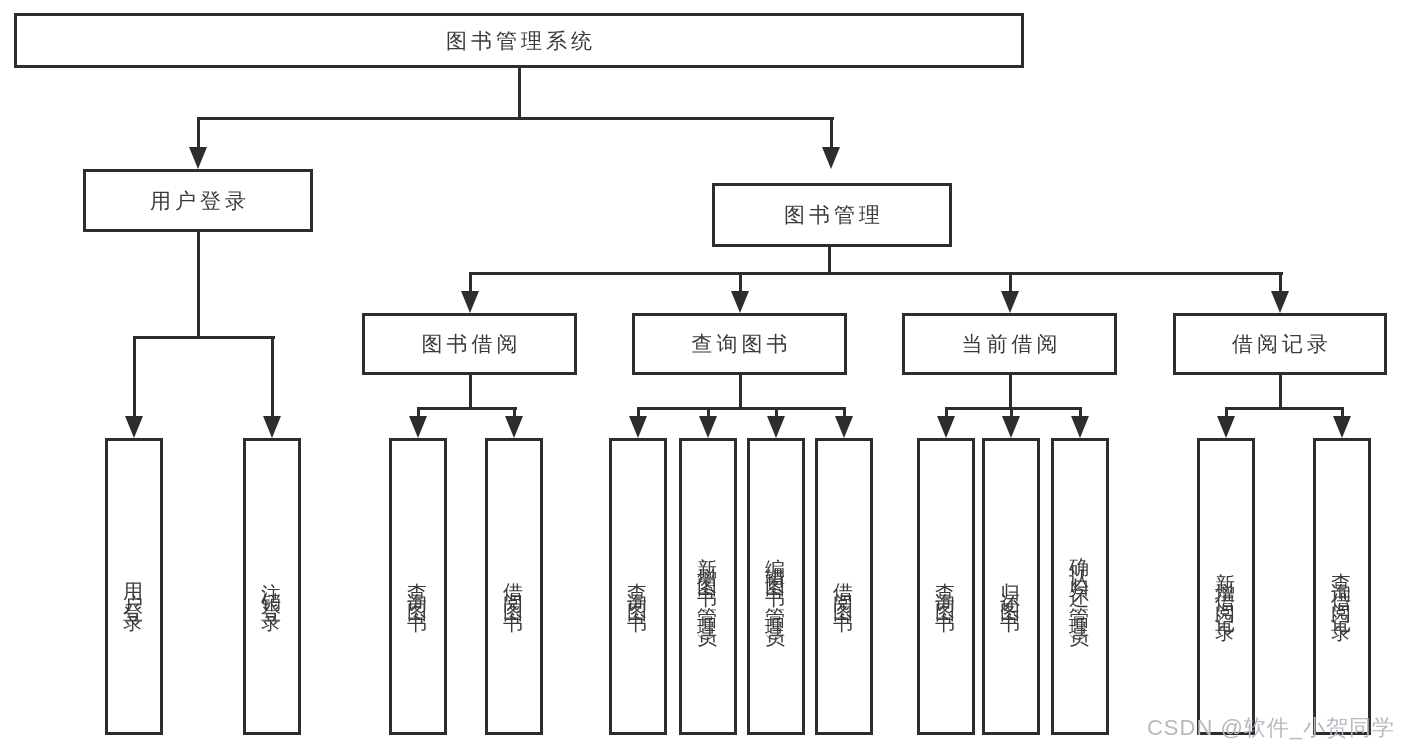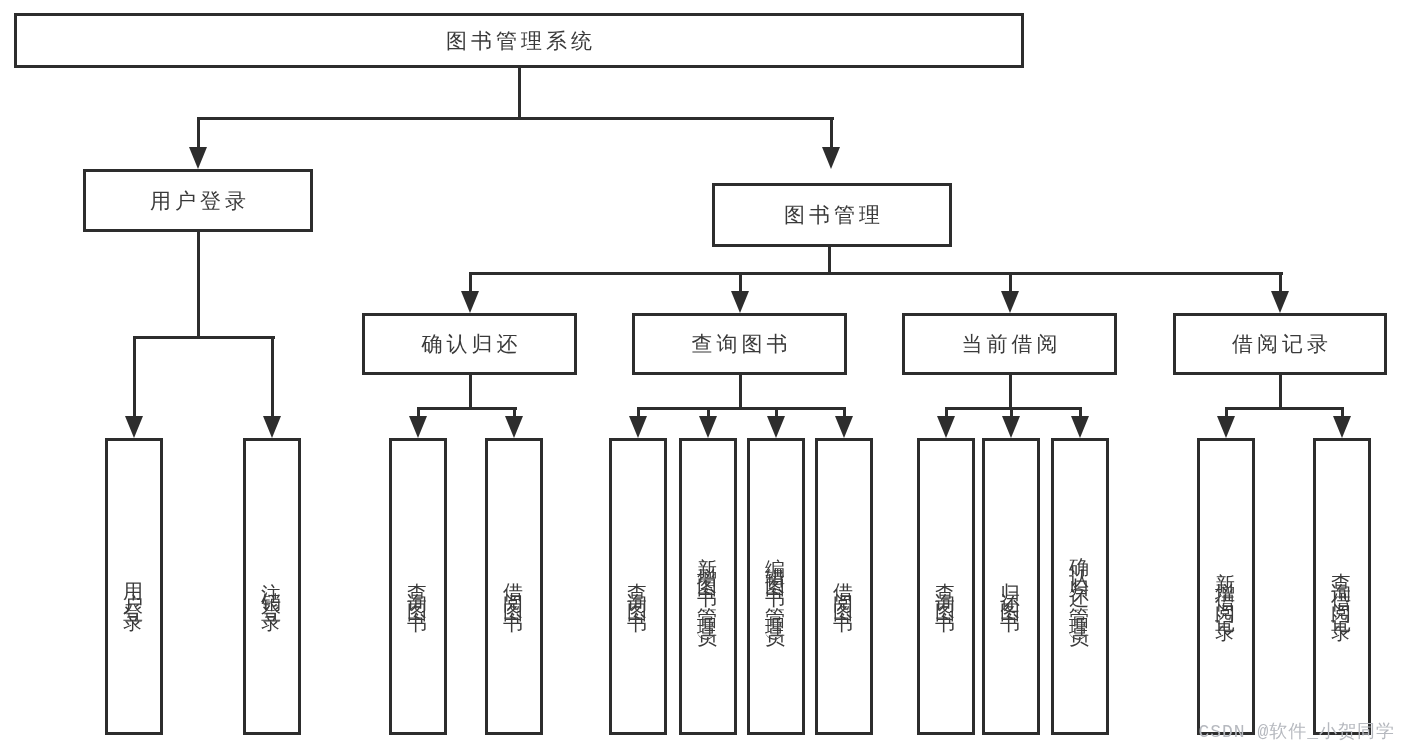--- a/index.html
+++ b/index.html
@@ -40,24 +40,23 @@
   }
   .vnode .vtext{
     writing-mode:vertical-rl;
     text-orientation:mixed;
     font-size:20px;letter-spacing:10px;
     color:var(--text);
     white-space:nowrap;
   }
   .watermark{
     position:absolute;right:10px;bottom:4px;
-    font-size:18px;letter-spacing:1px;
+    font-size:22px;letter-spacing:1px;
     color:var(--wm);
     white-space:nowrap;
-    font-family:Liberation Mono, monospace;
   }
 </style>
 </head>
 <body>
 
 <div class="stage">
 
   <div class="vline" style="left:518px;top:68px;height:52px;"></div>
   <div class="hline" style="left:197px;top:117px;width:637px;"></div>
   <div class="vline" style="left:197px;top:117px;height:32px;"></div>
@@ -122,21 +121,21 @@
   </div>
 
   <div class="node hnode" style="left:83px;top:169px;width:230px;height:63px;">
     <span>用户登录</span>
   </div>
   <div class="node hnode" style="left:712px;top:155px;width:240px;height:64px;margin-top:28px;">
     <span>图书管理</span>
   </div>
 
   <div class="node hnode" style="left:362px;top:313px;width:215px;height:62px;">
-    <span>确认归还</span>
+    <span>图书借阅</span>
   </div>
   <div class="node hnode" style="left:632px;top:313px;width:215px;height:62px;">
     <span>查询图书</span>
   </div>
   <div class="node hnode" style="left:1173px;top:313px;width:214px;height:62px;">
     <span>借阅记录</span>
   </div>
   <div class="node hnode" style="left:902px;top:313px;width:215px;height:62px;">
     <span>当前借阅</span>
   </div>

